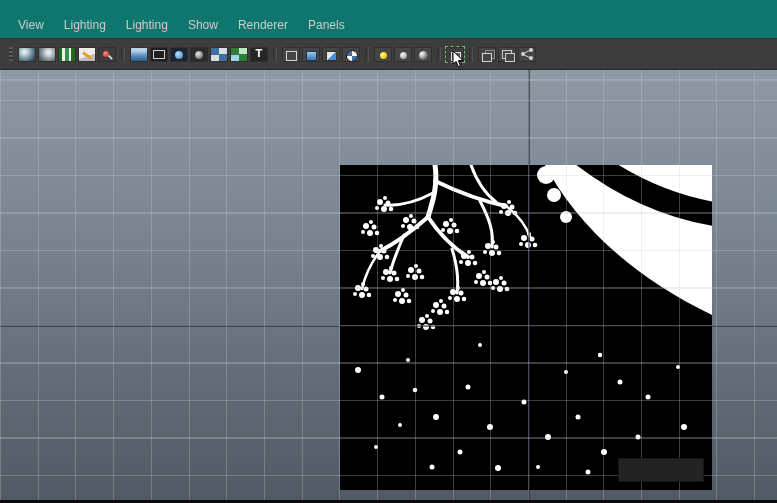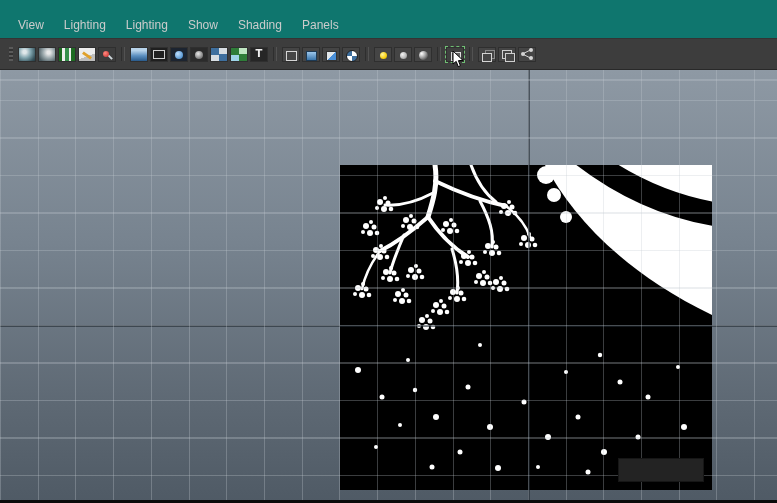--- a/index.html
+++ b/index.html
@@ -80,21 +80,21 @@
 </head>
 <body>
 
 <div class="window">
 
   <div class="menubar">
     <span class="menu-item">View</span>
     <span class="menu-item">Lighting</span>
     <span class="menu-item">Lighting</span>
     <span class="menu-item">Show</span>
-    <span class="menu-item">Shading</span>
+    <span class="menu-item">Renderer</span>
     <span class="menu-item">Panels</span>
   </div>
 
   <div class="toolbar">
     <div class="handle"></div>
 
     <div class="icon ic-cam1"></div>
     <div class="icon ic-cam2"></div>
     <div class="icon ic-books"></div>
     <div class="icon ic-page"></div>

